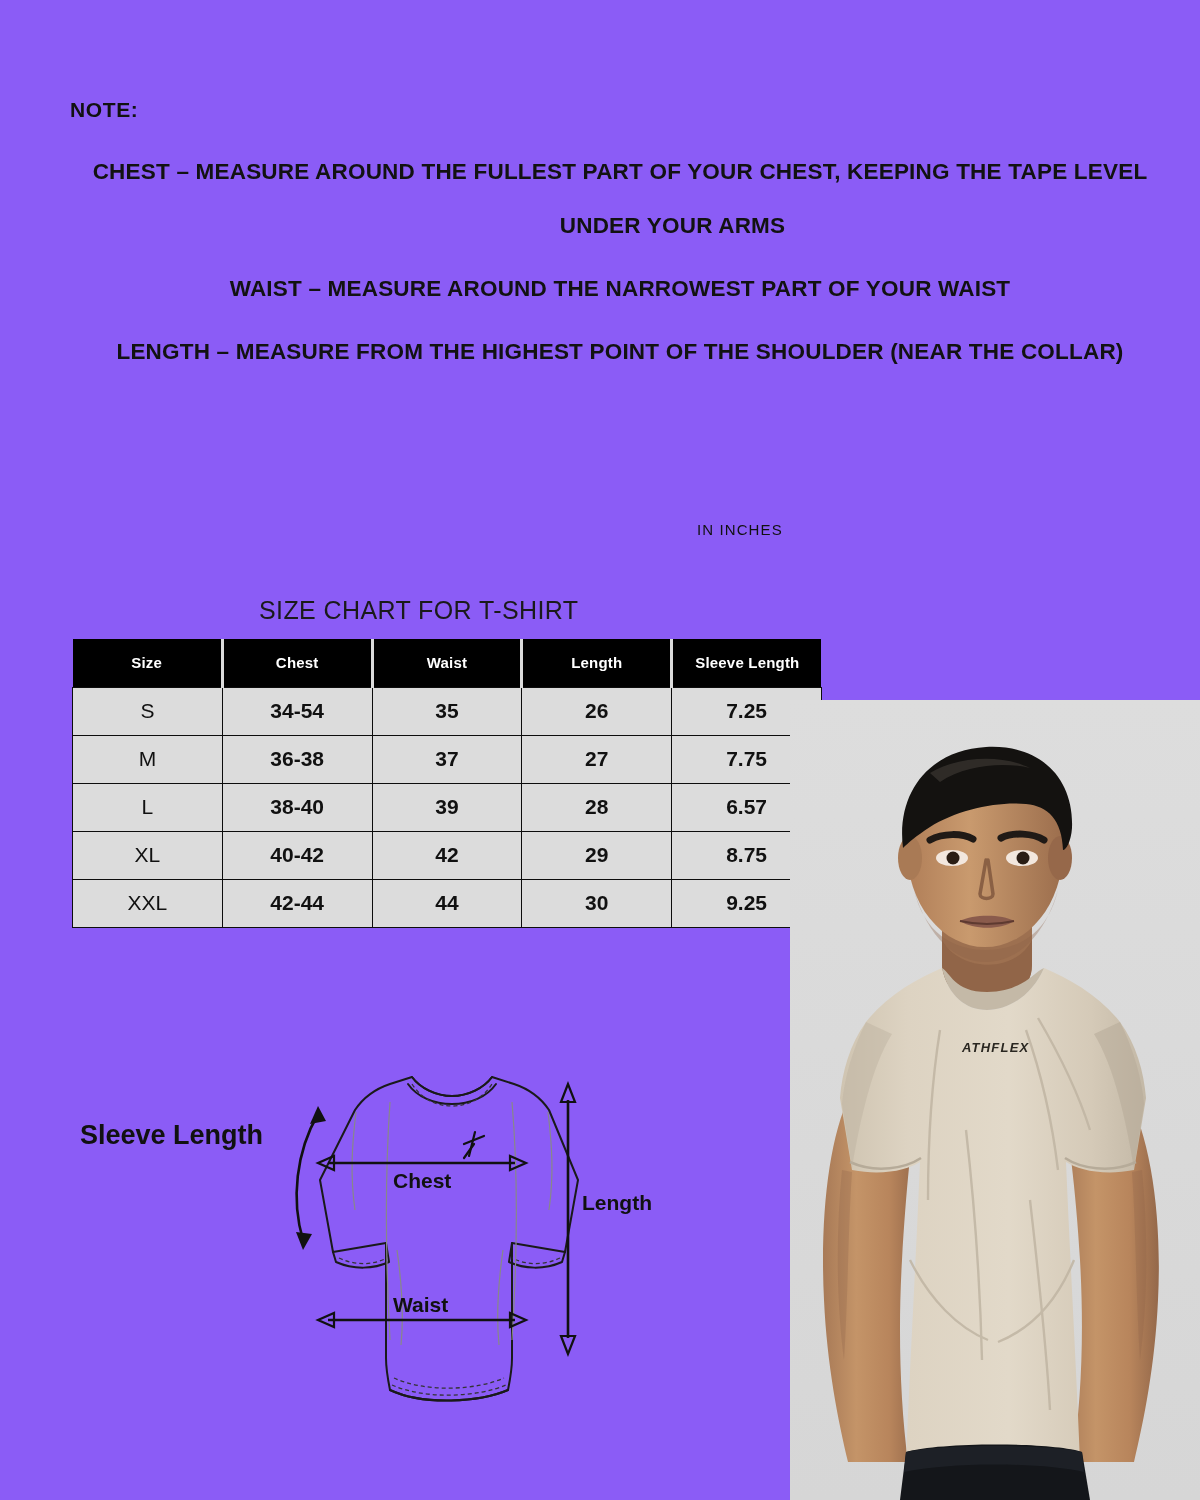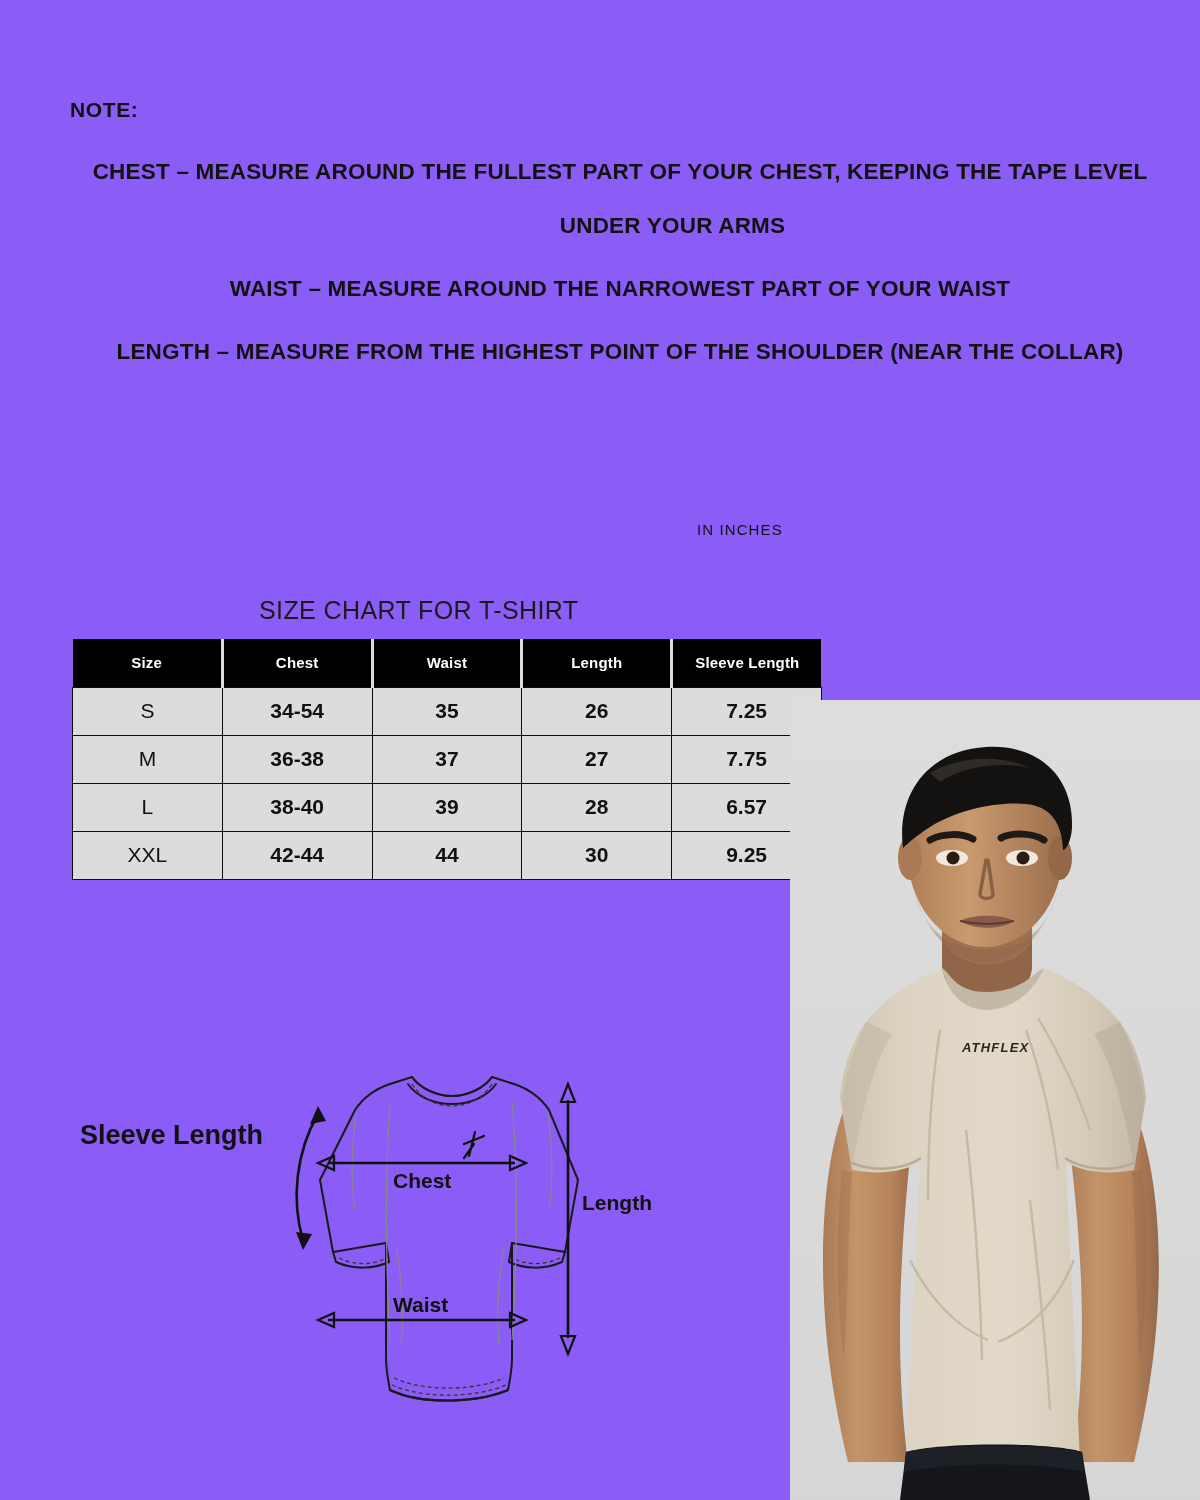--- a/index.html
+++ b/index.html
@@ -128,20 +128,27 @@
         <td>37</td>
         <td>27</td>
         <td>7.75</td>
       </tr>
       <tr>
         <td>L</td>
         <td>38-40</td>
         <td>39</td>
         <td>28</td>
         <td>6.57</td>
+      </tr>
+      <tr>
+        <td>XL</td>
+        <td>40-42</td>
+        <td>42</td>
+        <td>29</td>
+        <td>8.75</td>
       </tr>
       <tr>
         <td>XXL</td>
         <td>42-44</td>
         <td>44</td>
         <td>30</td>
         <td>9.25</td>
       </tr>
     </tbody>
   </table>

